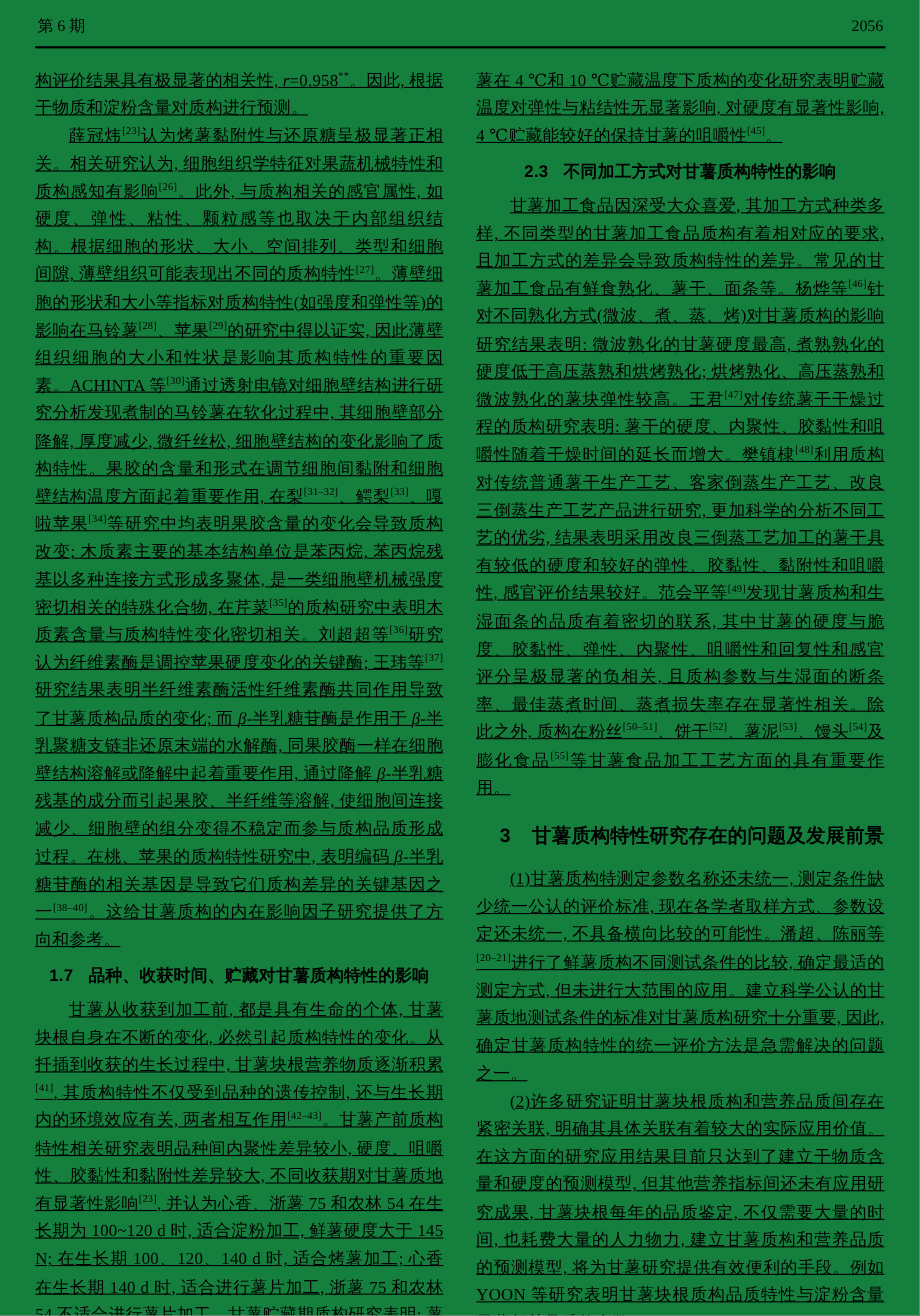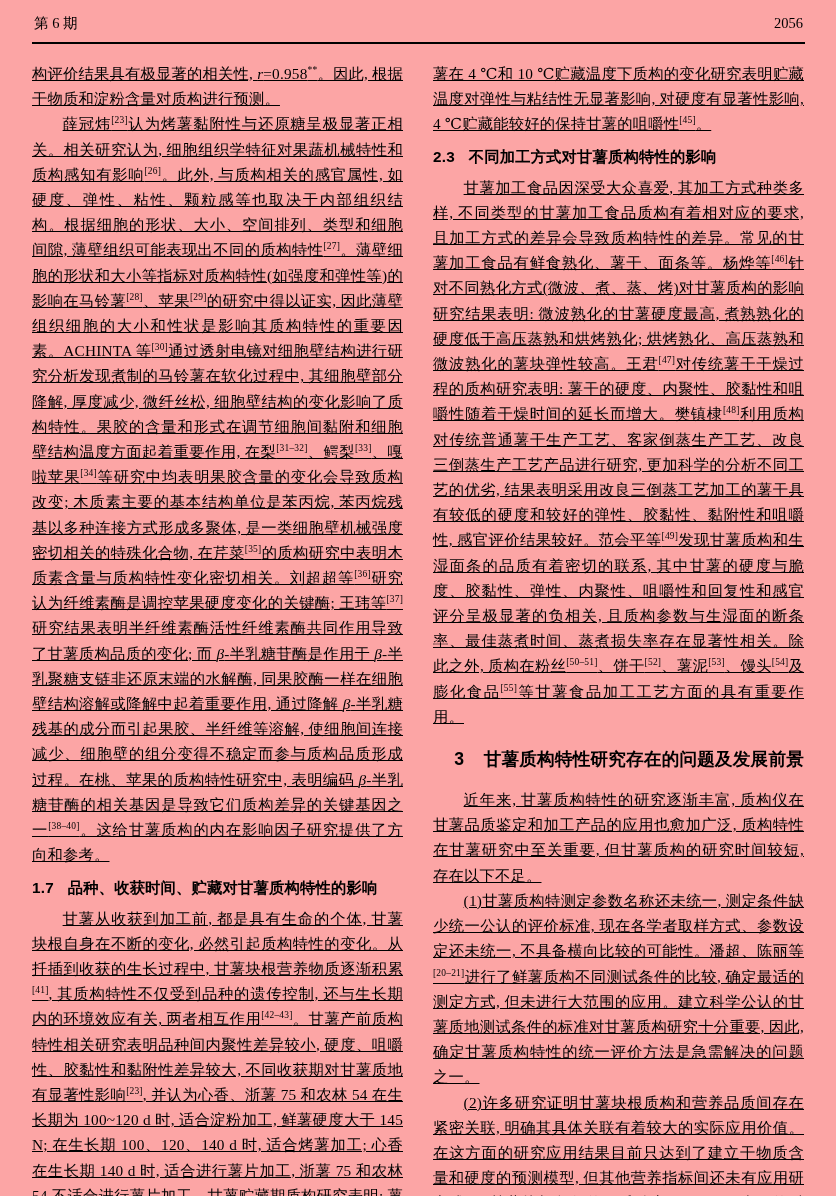--- a/index.html
+++ b/index.html
@@ -1,17 +1,17 @@
 <!DOCTYPE html>
 <html><head>
 <meta charset="utf-8">
 <style>
   html,body{margin:0;padding:0;background:#9a9a9a;}
   .page{
-    width:836px;height:1196px;background:#fca5a5;color:#000;
+    width:836px;height:1196px;background:#15803d;color:#000;
     position:relative;box-sizing:border-box;
     padding:8px 31px 0 32px;overflow:hidden;
     font-family:"Liberation Serif","DejaVu Serif",serif;
   }
   .page-head{
     display:flex;justify-content:space-between;align-items:baseline;
     font-size:14.5px;padding:6px 2px 9px 2px;
     border-bottom:2px solid #000;
   }
   .page-head .hd{white-space:nowrap;}
@@ -19,21 +19,21 @@
   .col{
     width:371px;font-size:15.3px;line-height:25.2px;
     text-align:justify;text-justify:inter-ideograph;
     letter-spacing:0.2px;
   }
   p.para{margin:0;padding:0;text-decoration:underline;}
   p.indent{text-indent:2em;}
   .h2sec{
     font-family:"Liberation Sans","DejaVu Sans",sans-serif;
     font-weight:bold;font-size:15.3px;line-height:24px;
-    margin:8px 0 6px 0;text-align:left;
+    margin:8px 0 6px 0;text-align:center;
   }
   .h1sec{
     font-family:"Liberation Sans","DejaVu Sans",sans-serif;
     font-weight:bold;font-size:17.6px;line-height:26px;
     margin:17px 0 15px 0;text-align:right;
   }
   .h2sec .secnum{margin-right:0.9em;}
   .h1sec .secnum{margin-right:1.1em;}
   sup{font-size:0.62em;vertical-align:super;line-height:0;}
   i{font-style:italic;}
@@ -51,18 +51,17 @@
         <p class="para">构评价结果具有极显著的相关性, <i>r</i>=0.958<sup>**</sup>。因此, 根据干物质和淀粉含量对质构进行预测。</p>
         <p class="para indent">薛冠炜<sup>[23]</sup>认为烤薯黏附性与还原糖呈极显著正相关。相关研究认为, 细胞组织学特征对果蔬机械特性和质构感知有影响<sup>[26]</sup>。此外, 与质构相关的感官属性, 如硬度、弹性、粘性、颗粒感等也取决于内部组织结构。根据细胞的形状、大小、空间排列、类型和细胞间隙, 薄壁组织可能表现出不同的质构特性<sup>[27]</sup>。薄壁细胞的形状和大小等指标对质构特性(如强度和弹性等)的影响在马铃薯<sup>[28]</sup>、苹果<sup>[29]</sup>的研究中得以证实, 因此薄壁组织细胞的大小和性状是影响其质构特性的重要因素。ACHINTA 等<sup>[30]</sup>通过透射电镜对细胞壁结构进行研究分析发现煮制的马铃薯在软化过程中, 其细胞壁部分降解, 厚度减少, 微纤丝松, 细胞壁结构的变化影响了质构特性。果胶的含量和形式在调节细胞间黏附和细胞壁结构温度方面起着重要作用, 在梨<sup>[31–32]</sup>、鳄梨<sup>[33]</sup>、嘎啦苹果<sup>[34]</sup>等研究中均表明果胶含量的变化会导致质构改变; 木质素主要的基本结构单位是苯丙烷, 苯丙烷残基以多种连接方式形成多聚体, 是一类细胞壁机械强度密切相关的特殊化合物, 在芹菜<sup>[35]</sup>的质构研究中表明木质素含量与质构特性变化密切相关。刘超超等<sup>[36]</sup>研究认为纤维素酶是调控苹果硬度变化的关键酶; 王玮等<sup>[37]</sup>研究结果表明半纤维素酶活性纤维素酶共同作用导致了甘薯质构品质的变化; 而 <i>β</i>-半乳糖苷酶是作用于 <i>β</i>-半乳聚糖支链非还原末端的水解酶, 同果胶酶一样在细胞壁结构溶解或降解中起着重要作用, 通过降解 <i>β</i>-半乳糖残基的成分而引起果胶、半纤维等溶解, 使细胞间连接减少、细胞壁的组分变得不稳定而参与质构品质形成过程。在桃、苹果的质构特性研究中, 表明编码 <i>β</i>-半乳糖苷酶的相关基因是导致它们质构差异的关键基因之一<sup>[38–40]</sup>。这给甘薯质构的内在影响因子研究提供了方向和参考。</p>
         <div class="h2sec"><span class="secnum">1.7</span><span>品种、收获时间、贮藏对甘薯质构特性的影响</span></div>
         <p class="para indent">甘薯从收获到加工前, 都是具有生命的个体, 甘薯块根自身在不断的变化, 必然引起质构特性的变化。从扦插到收获的生长过程中, 甘薯块根营养物质逐渐积累<sup>[41]</sup>, 其质构特性不仅受到品种的遗传控制, 还与生长期内的环境效应有关, 两者相互作用<sup>[42–43]</sup>。甘薯产前质构特性相关研究表明品种间内聚性差异较小, 硬度、咀嚼性、胶黏性和黏附性差异较大, 不同收获期对甘薯质地有显著性影响<sup>[23]</sup>, 并认为心香、浙薯 75 和农林 54 在生长期为 100~120 d 时, 适合淀粉加工, 鲜薯硬度大于 145 N; 在生长期 100、120、140 d 时, 适合烤薯加工; 心香在生长期 140 d 时, 适合进行薯片加工, 浙薯 75 和农林 54 不适合进行薯片加工。甘薯贮藏期质构研究表明: 薯块的硬度和黏附性、咀嚼性在贮藏期呈下降趋势, 且在储藏的后期薯块质构特性变化较大, 薯块的黏附性和咀嚼性随着薯块的增大而增加。甘</p>
       </div>
     <div class="col" id="col-right">
         <p class="para">薯在 4 ℃和 10 ℃贮藏温度下质构的变化研究表明贮藏温度对弹性与粘结性无显著影响, 对硬度有显著性影响, 4 ℃贮藏能较好的保持甘薯的咀嚼性<sup>[45]</sup>。</p>
         <div class="h2sec"><span class="secnum">2.3</span><span>不同加工方式对甘薯质构特性的影响</span></div>
         <p class="para indent">甘薯加工食品因深受大众喜爱, 其加工方式种类多样, 不同类型的甘薯加工食品质构有着相对应的要求, 且加工方式的差异会导致质构特性的差异。常见的甘薯加工食品有鲜食熟化、薯干、面条等。杨烨等<sup>[46]</sup>针对不同熟化方式(微波、煮、蒸、烤)对甘薯质构的影响研究结果表明: 微波熟化的甘薯硬度最高, 煮熟熟化的硬度低于高压蒸熟和烘烤熟化; 烘烤熟化、高压蒸熟和微波熟化的薯块弹性较高。王君<sup>[47]</sup>对传统薯干干燥过程的质构研究表明: 薯干的硬度、内聚性、胶黏性和咀嚼性随着干燥时间的延长而增大。樊镇棣<sup>[48]</sup>利用质构对传统普通薯干生产工艺、客家倒蒸生产工艺、改良三倒蒸生产工艺产品进行研究, 更加科学的分析不同工艺的优劣, 结果表明采用改良三倒蒸工艺加工的薯干具有较低的硬度和较好的弹性、胶黏性、黏附性和咀嚼性, 感官评价结果较好。范会平等<sup>[49]</sup>发现甘薯质构和生湿面条的品质有着密切的联系, 其中甘薯的硬度与脆度、胶黏性、弹性、内聚性、咀嚼性和回复性和感官评分呈极显著的负相关, 且质构参数与生湿面的断条率、最佳蒸煮时间、蒸煮损失率存在显著性相关。除此之外, 质构在粉丝<sup>[50–51]</sup>、饼干<sup>[52]</sup>、薯泥<sup>[53]</sup>、馒头<sup>[54]</sup>及膨化食品<sup>[55]</sup>等甘薯食品加工工艺方面的具有重要作用。</p>
         <div class="h1sec"><span class="secnum">3</span><span>甘薯质构特性研究存在的问题及发展前景</span></div>
-        <p class="para indent">近年来, 甘薯质构特性的研究逐渐丰富, 质构仪在甘薯品质鉴定和加工产品的应用也愈加广泛, 质构特性在甘薯研究中至关重要, 但甘薯质构的研究时间较短, 存在以下不足。</p>
         <p class="para indent">(1)甘薯质构特测定参数名称还未统一, 测定条件缺少统一公认的评价标准, 现在各学者取样方式、参数设定还未统一, 不具备横向比较的可能性。潘超、陈丽等<sup>[20–21]</sup>进行了鲜薯质构不同测试条件的比较, 确定最适的测定方式, 但未进行大范围的应用。建立科学公认的甘薯质地测试条件的标准对甘薯质构研究十分重要, 因此, 确定甘薯质构特性的统一评价方法是急需解决的问题之一。</p>
         <p class="para indent">(2)许多研究证明甘薯块根质构和营养品质间存在紧密关联, 明确其具体关联有着较大的实际应用价值。在这方面的研究应用结果目前只达到了建立干物质含量和硬度的预测模型, 但其他营养指标间还未有应用研究成果, 甘薯块根每年的品质鉴定, 不仅需要大量的时间, 也耗费大量的人力物力, 建立甘薯质构和营养品质的预测模型, 将为甘薯研究提供有效便利的手段。例如 YOON 等研究表明甘薯块根质构品质特性与淀粉含量显著相关且质构参数</p>
       </div>
   </div>
 </div>
 
 </body></html>

